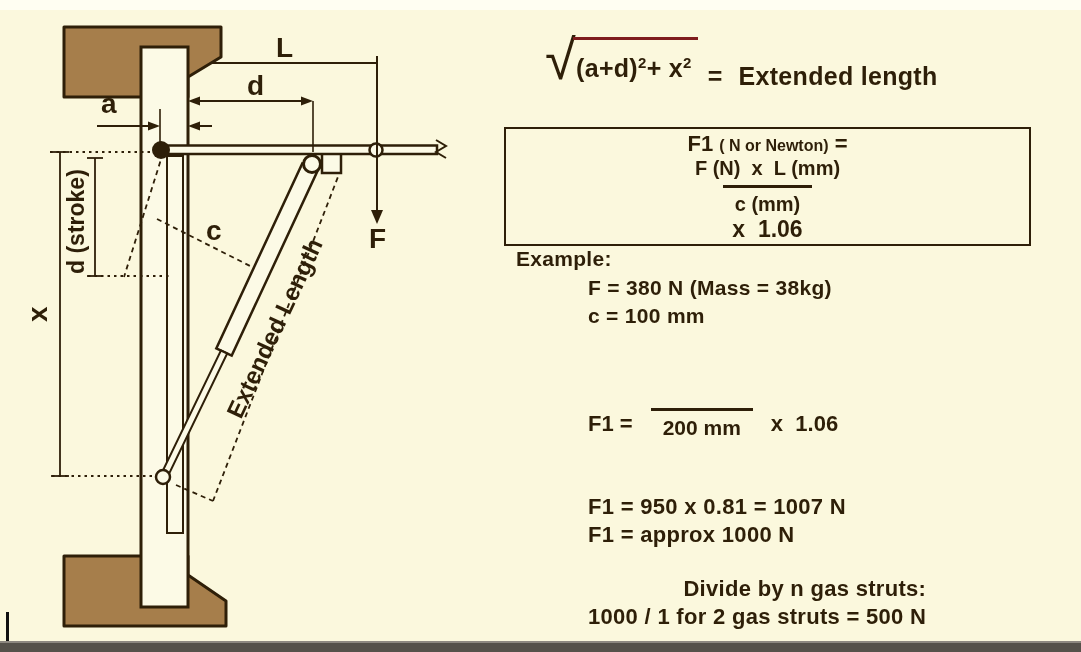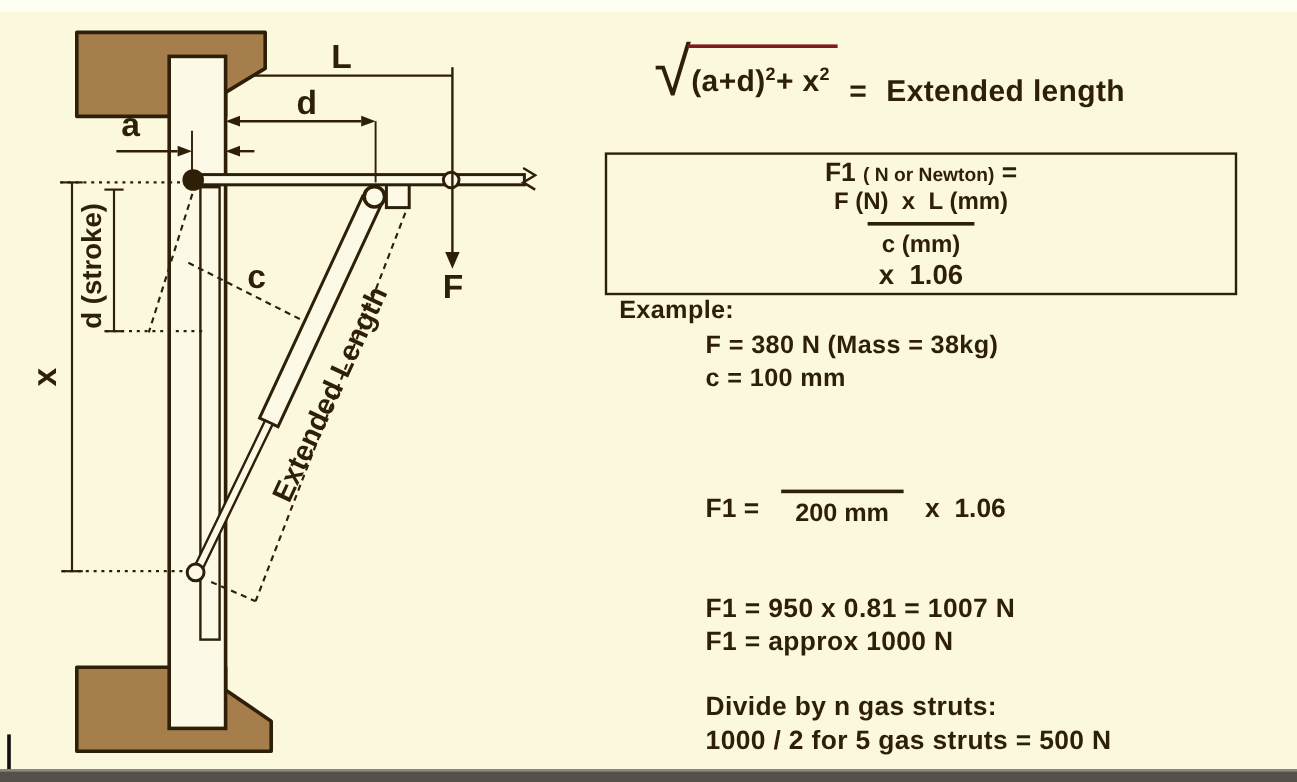--- a/index.html
+++ b/index.html
@@ -28,21 +28,21 @@
   #formula-box .frac{font-size:20px;}
   #formula-box .mult{font-size:23px;}
   
   #example{left:516px;top:245px;font-size:21px;line-height:28.5px;}
   #example .ind{margin-left:72px;}
   #calc-row{position:absolute;left:588px;top:388px;display:flex;align-items:center;color:#2E1F08;font-weight:bold;margin-top:20px;}
   #calc-row .lhs{font-size:22px;}
   #calc-row .frac{font-size:21px;margin:0 18px;}
   #calc-row .mult{font-size:22px;}
   #results{left:588px;top:493px;font-size:22px;line-height:28px;}
-  #divide{left:588px;top:575px;font-size:22px;line-height:28px;}
+  #divide{left:588px;top:575px;font-size:22px;line-height:28px;text-align:right;}
   svg text{font-family:"Liberation Sans", sans-serif;font-weight:bold;fill:#2E1F08;}
 </style>
 </head>
 <body>
 
 <div id="stage">
   <div id="top-strip"></div>
 
   <svg width="500" height="652" viewBox="0 0 500 652" style="position:absolute;left:0;top:0;">
 
@@ -157,18 +157,18 @@
     <span class="mult pre">x  1.06</span>
   </div>
 
   <div id="results" class="txt">
     <div>F1 = 950 x 0.81 = 1007 N</div>
     <div>F1 = approx 1000 N</div>
   </div>
 
   <div id="divide" class="txt">
     <div>Divide by n gas struts:</div>
-    <div>1000 / 2 for 5 gas struts = 500 N</div>
+    <div>1000 / 1 for 2 gas struts = 500 N</div>
   </div>
 
   <div id="left-tick"></div>
   <div id="bottom-bar"></div>
 </div>
 
 </body></html>

